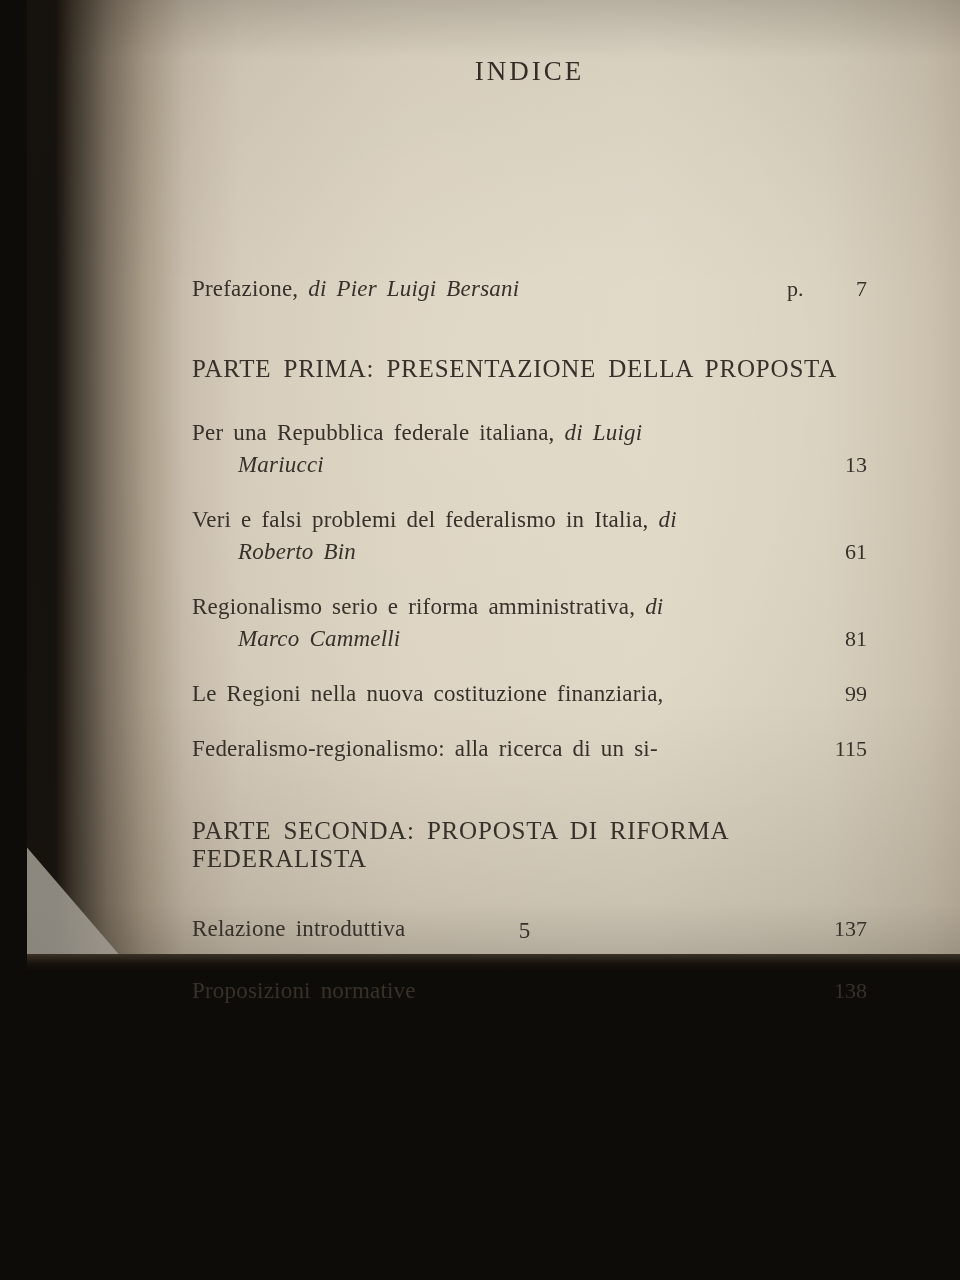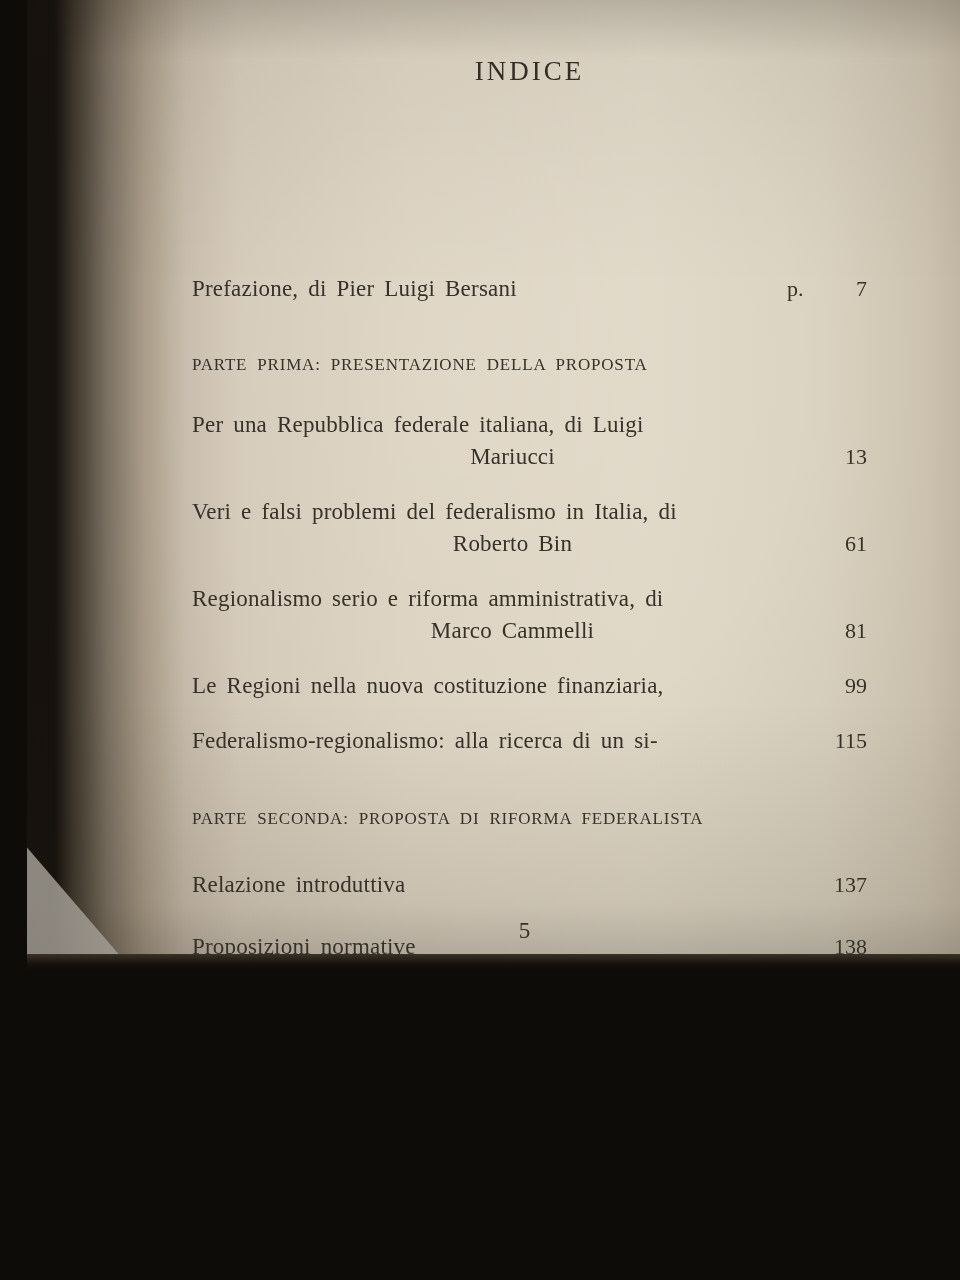--- a/index.html
+++ b/index.html
@@ -57,36 +57,36 @@
   .book-title {
     margin: 0;
     font-size: 27px; font-weight: normal;
     letter-spacing: 3px;
     text-align: center;
     color: #332d26;
   }
 
   .row { display: flex; align-items: flex-end; }
   .entry-text { flex: 1; font-size: 23px; line-height: 32px; word-spacing: 4px; letter-spacing: 0.2px; }
-  .line-2 { margin-left: 46px; text-align: center; }
-  .it { }
+  .line-2 { margin-left: 46px; }
+  .it { font-style: italic; }
 
   .pagecol {
     width: 80px; flex: none;
     display: flex; justify-content: flex-end; align-items: flex-end;
     font-size: 22px; line-height: 32px;
     color: #37312a;
   }
   .pagecol.with-abbr { justify-content: space-between; }
 
   .preface { margin-top: 186px; }
 
   .part-heading {
     margin: 0;
-    font-size: 17px; font-weight: normal;
+    font-size: 25px; font-weight: normal;
     letter-spacing: 0.8px; word-spacing: 5px;
     color: #37312a;
   }
   .part-heading.first { margin-top: 50px; }
   .part-heading.second { margin-top: 52px; }
 
   .entries { margin-top: 34px; }
   .entry { margin-bottom: 23px; }
   .entry:last-child { margin-bottom: 0; }
 

